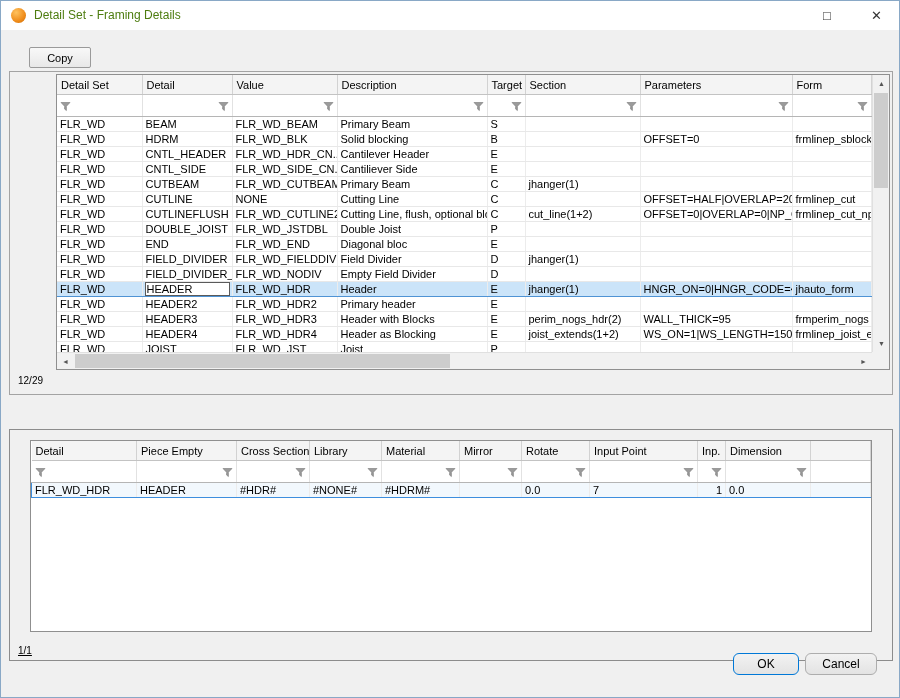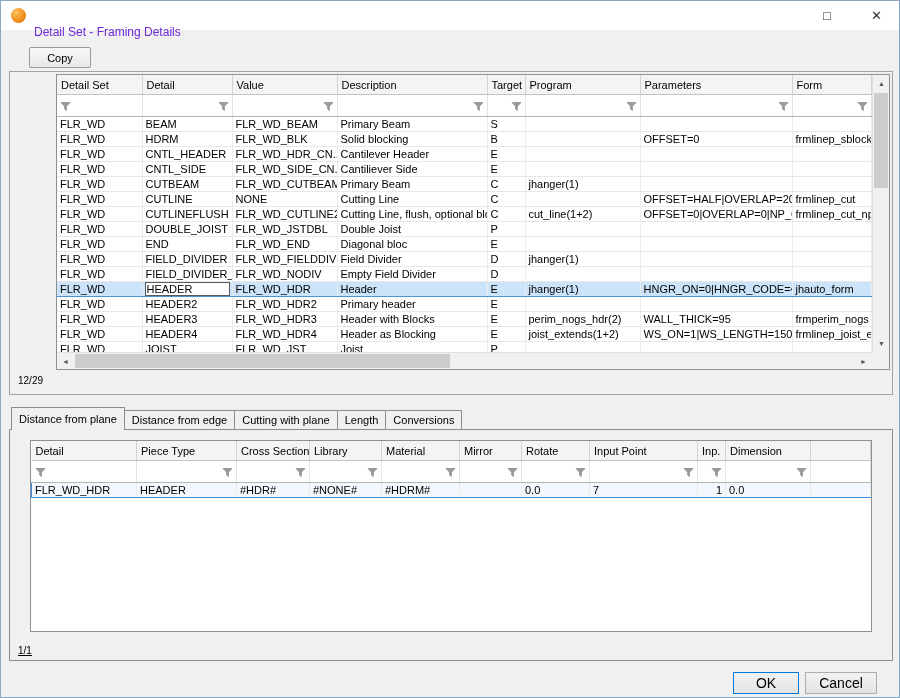--- a/index.html
+++ b/index.html
@@ -2,21 +2,21 @@
 <html style="--accent: #0078d7; --selection: #cbe4f9; --selection-border: #4f93d4;"><head>
 <meta charset="utf-8">
 <style>
   html,body{margin:0;padding:0;background:#c9c9c9;}
   .window{position:relative;width:900px;height:698px;box-sizing:border-box;background:#f0f0f0;
           border:1px solid #89a8c6;font-family:"Liberation Sans",sans-serif;overflow:hidden;}
   
   .titlebar{position:absolute;left:0;top:0;right:0;height:29px;background:#ffffff;}
   .appicon{position:absolute;left:10px;top:7px;width:15px;height:15px;border-radius:50%;
            background:radial-gradient(circle at 35% 30%, #ffc25e, #ef8c1a 60%, #c96a08);}
-  .title{position:absolute;left:33px;top:0;line-height:29px;font-size:12px;color:#6d28d9;margin-top:17px;}
+  .title{position:absolute;left:33px;top:0;line-height:29px;font-size:12px;color:#4d7c0f;}
   .wbtns{position:absolute;right:0;top:0;height:29px;}
   .wbtn{display:inline-block;width:45px;height:29px;text-align:center;line-height:29px;
         font-size:13px;color:#333;cursor:default;}
   
   .copybtn{position:absolute;left:28px;top:46px;width:62px;height:21px;font-size:11px;
            font-family:"Liberation Sans",sans-serif;background:linear-gradient(#f8f8f8,#e8e8e8);
            border:1px solid #9a9a9a;border-radius:2px;}
   
   .panel-upper{position:absolute;left:8px;top:70px;width:884px;height:324px;box-sizing:border-box;
                border:1px solid #a3a3a3;background:#f0f0f0;padding:2px;}
@@ -53,22 +53,22 @@
   
   .tabstrip{position:absolute;left:10px;top:406px;height:24px;z-index:10;}
   .tab{box-sizing:border-box;display:inline-block;height:19px;margin-top:3px;padding:3px 7px 0;
        font-size:11px;background:#f0f0f0;border:1px solid #8c8c8c;border-bottom:none;margin-right:-1px;vertical-align:top;}
   .tab.active{height:23px;margin-top:0;padding-top:5px;position:relative;z-index:12;}
   .tab-panel{position:absolute;left:8px;top:428px;width:884px;height:232px;box-sizing:border-box;
              border:1px solid #8c8c8c;background:#f0f0f0;}
   #detailframe{position:absolute;left:20px;right:20px;top:10px;height:192px;}
   .pstat{position:absolute;left:8px;bottom:4px;padding:0;text-decoration:underline;}
   
-  .btn{position:absolute;top:671px;height:22px;font-size:14px;font-family:"Liberation Sans",sans-serif;
-       background:linear-gradient(#f2f2f2,#e3e3e3);border:1px solid #adadad;box-sizing:border-box;border-radius:0;}
+  .btn{position:absolute;top:652px;height:22px;font-size:12px;font-family:"Liberation Sans",sans-serif;
+       background:linear-gradient(#f2f2f2,#e3e3e3);border:1px solid #adadad;box-sizing:border-box;border-radius:6px;}
   #okbtn{right:100px;width:66px;border:1px solid var(--accent,#0078d7);}
   #cancelbtn{right:22px;width:72px;}
 </style>
 </head>
 <body>
 
 <div class="window">
 
   <div class="titlebar">
     <span class="appicon"></span>
@@ -95,21 +95,21 @@
               <col style="width:152px">
               <col style="width:auto">
             </colgroup>
             <tbody>
               <tr class="hdr">
                 <th>Detail Set</th>
                 <th>Detail</th>
                 <th>Value</th>
                 <th>Description</th>
                 <th>Target</th>
-                <th>Program</th>
+                <th>Section</th>
                 <th>Parameters</th>
                 <th>Form</th>
               </tr>
               <tr class="flt">
                 <td class="first"><svg width="11" height="11" viewBox="0 0 11 11" style="vertical-align:middle">
                     <path d="M1 1.5h9L6.4 5.3v4.2L4.6 8.1V5.3L1 1.5z" fill="#9b9b9b" stroke="#777" stroke-width="0.6"></path>
                   </svg></td>
                 <td class=""><svg width="11" height="11" viewBox="0 0 11 11" style="vertical-align:middle">
                     <path d="M1 1.5h9L6.4 5.3v4.2L4.6 8.1V5.3L1 1.5z" fill="#9b9b9b" stroke="#777" stroke-width="0.6"></path>
                   </svg></td>
@@ -305,23 +305,20 @@
       <div class="hscroll">
         <span class="sarrow left">◄</span>
         <div class="hthumb"></div>
         <span class="sarrow rightA">►</span>
       </div>
       <div class="corner"></div>
     </div>
     <div class="gstatus">12/29</div>
   </div>
 
-  <div class="tabstrip">
-    <span class="tab active">Distance from plane</span><span class="tab">Distance from edge</span><span class="tab">Cutting with plane</span><span class="tab">Length</span><span class="tab">Conversions</span>
-  </div>
 
   <div class="tab-panel">
     <div class="gframe" id="detailframe">
       <div class="gclip full">
         <table id="detailtable">
             <colgroup>
               <col style="width:105px">
               <col style="width:100px">
               <col style="width:73px">
               <col style="width:72px">
@@ -329,21 +326,21 @@
               <col style="width:62px">
               <col style="width:68px">
               <col style="width:108px">
               <col style="width:28px">
               <col style="width:85px">
               <col style="width:auto">
             </colgroup>
             <tbody>
               <tr class="hdr">
                 <th>Detail</th>
-                <th>Piece Type</th>
+                <th>Piece Empty</th>
                 <th>Cross Section</th>
                 <th>Library</th>
                 <th>Material</th>
                 <th>Mirror</th>
                 <th>Rotate</th>
                 <th>Input Point</th>
                 <th>Inp.</th>
                 <th>Dimension</th>
                 <th></th>
               </tr>

